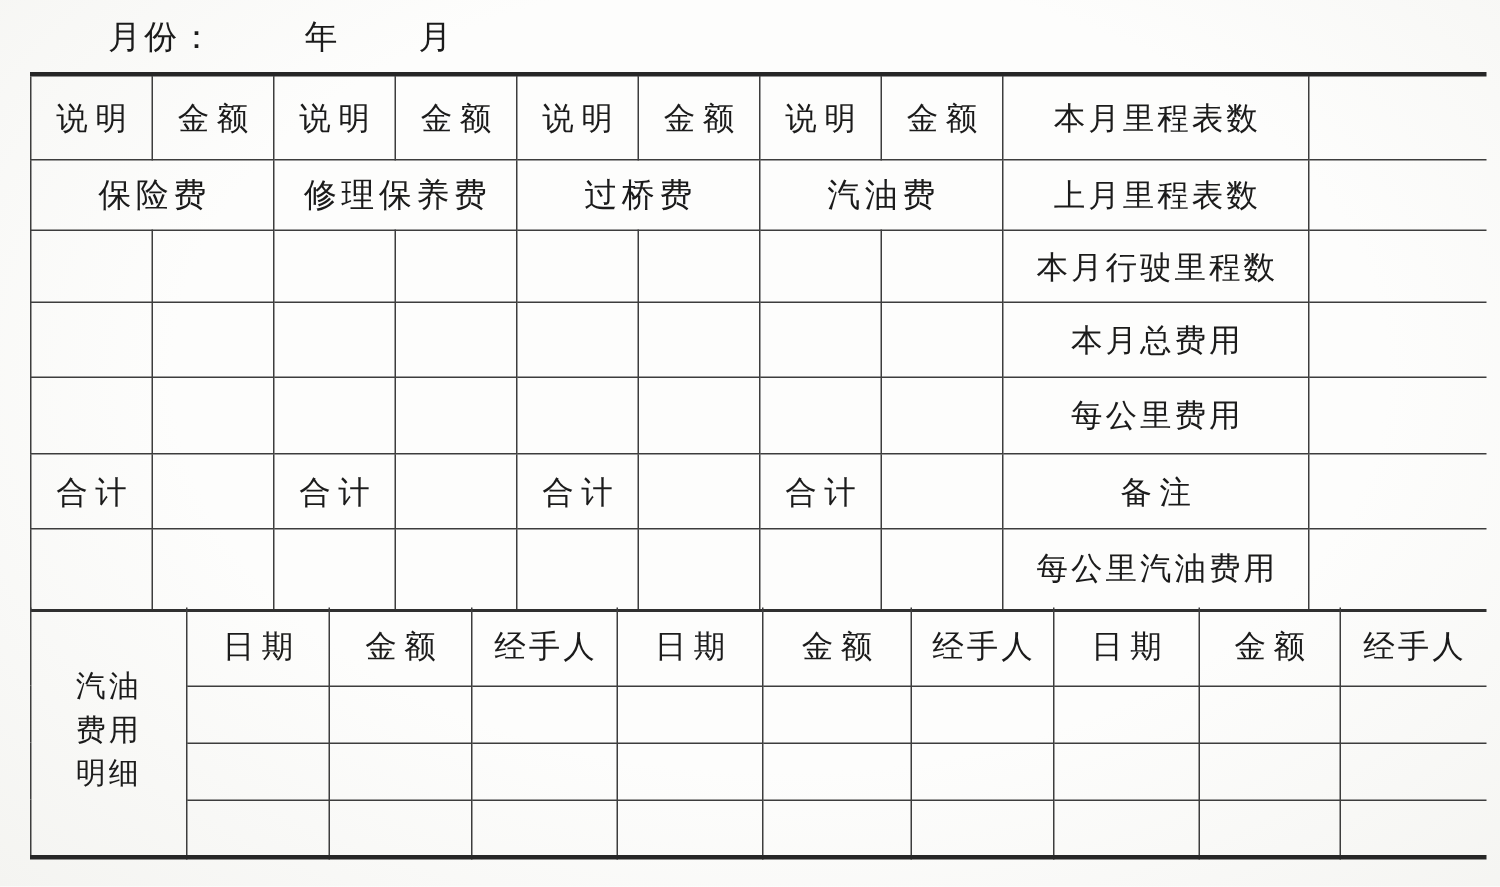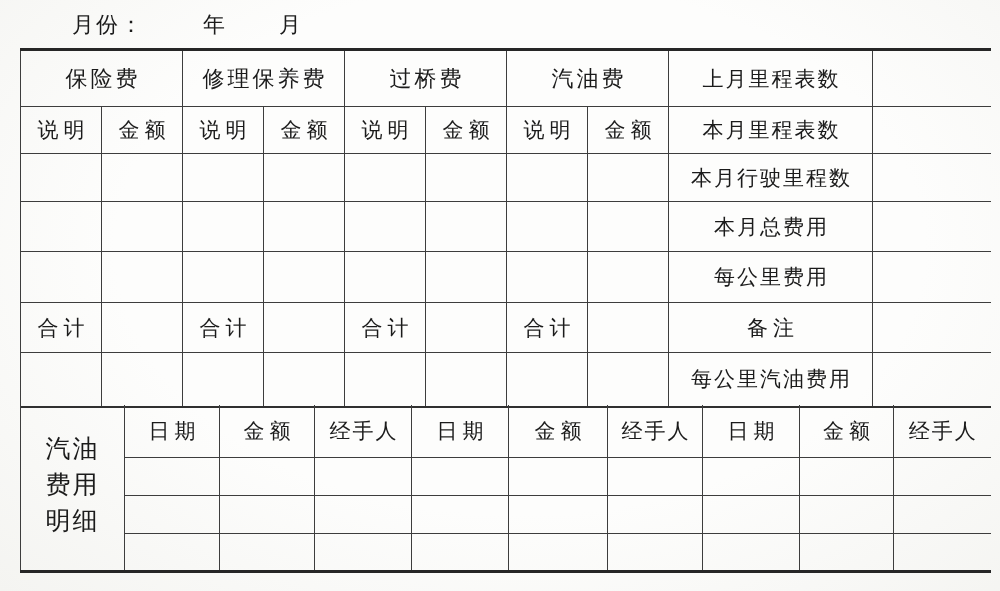--- a/index.html
+++ b/index.html
@@ -1,20 +1,20 @@
 <!DOCTYPE html>
 <html><head>
 <meta charset="utf-8">
 <style>
   html,body{margin:0;padding:0;}
   .page{
     position:relative;
     width:1000px;height:591px;
     background:radial-gradient(ellipse at 52% 42%, #fdfdfc 55%, #f4f4f1 100%);
-    font-family:Liberation Mono, monospace;
+    font-family:Liberation Sans, sans-serif;
     color:#1b1b1b;
     overflow:hidden;
   }
   .title{position:absolute;top:10px;left:0;width:1000px;height:36px;font-size:22px;}
   .title span{position:absolute;top:0;white-space:nowrap;}
   .t-month{left:72px;letter-spacing:2px;}
   .t-year{left:203px;}
   .t-mon{left:279px;}
 
   table{border-collapse:collapse;position:absolute;table-layout:fixed;}
@@ -36,21 +36,21 @@
           border-top:none;border-bottom:3px solid #262626;border-right:none;}
   .detail tr:nth-child(1){height:52px;}
   .detail tr:nth-child(2),
   .detail tr:nth-child(3),
   .detail tr:nth-child(4){height:38px;}
   .detail tr:first-child td{border-top:none;}
 
   .ls4{letter-spacing:5px;text-indent:5px;}
   .ls2{letter-spacing:2px;text-indent:2px;}
   .group{font-size:22px;letter-spacing:3px;text-indent:3px;}
-  .seclabel{font-size:25px;letter-spacing:2px;line-height:1.45;}
+  .seclabel{font-size:20px;letter-spacing:2px;line-height:1.45;}
   .seclabel span{display:block;}
 </style>
 </head>
 <body>
 
 <div class="page">
 
   <div class="title">
     <span class="t-month">月份：</span>
     <span class="t-year">年</span>
@@ -65,37 +65,37 @@
         <col style="width:81px">
       <col style="width:81px">
         <col style="width:81px">
         <col style="width:81px">
         <col style="width:81px">
       <col style="width:204px">
         <col style="width:118px">
     </colgroup>
     <tbody>
         <tr>
+      <td class="ls4">说明</td>
+      <td class="ls4">金额</td>
+      <td class="ls4">说明</td>
+      <td class="ls4">金额</td>
+      <td class="ls4">说明</td>
+      <td class="ls4">金额</td>
+      <td class="ls4">说明</td>
+      <td class="ls4">金额</td>
+      <td class="ls2">本月里程表数</td>
+      <td></td>
+    </tr>
+    <tr>
       <td colspan="2" class="group">保险费</td>
       <td colspan="2" class="group">修理保养费</td>
       <td colspan="2" class="group">过桥费</td>
       <td colspan="2" class="group">汽油费</td>
       <td class="ls2">上月里程表数</td>
-      <td></td>
-    </tr>
-    <tr>
-      <td class="ls4">说明</td>
-      <td class="ls4">金额</td>
-      <td class="ls4">说明</td>
-      <td class="ls4">金额</td>
-      <td class="ls4">说明</td>
-      <td class="ls4">金额</td>
-      <td class="ls4">说明</td>
-      <td class="ls4">金额</td>
-      <td class="ls2">本月里程表数</td>
       <td></td>
     </tr>
     <tr>
       <td></td>
       <td></td>
       <td></td>
       <td></td>
       <td></td>
       <td></td>
       <td></td>

